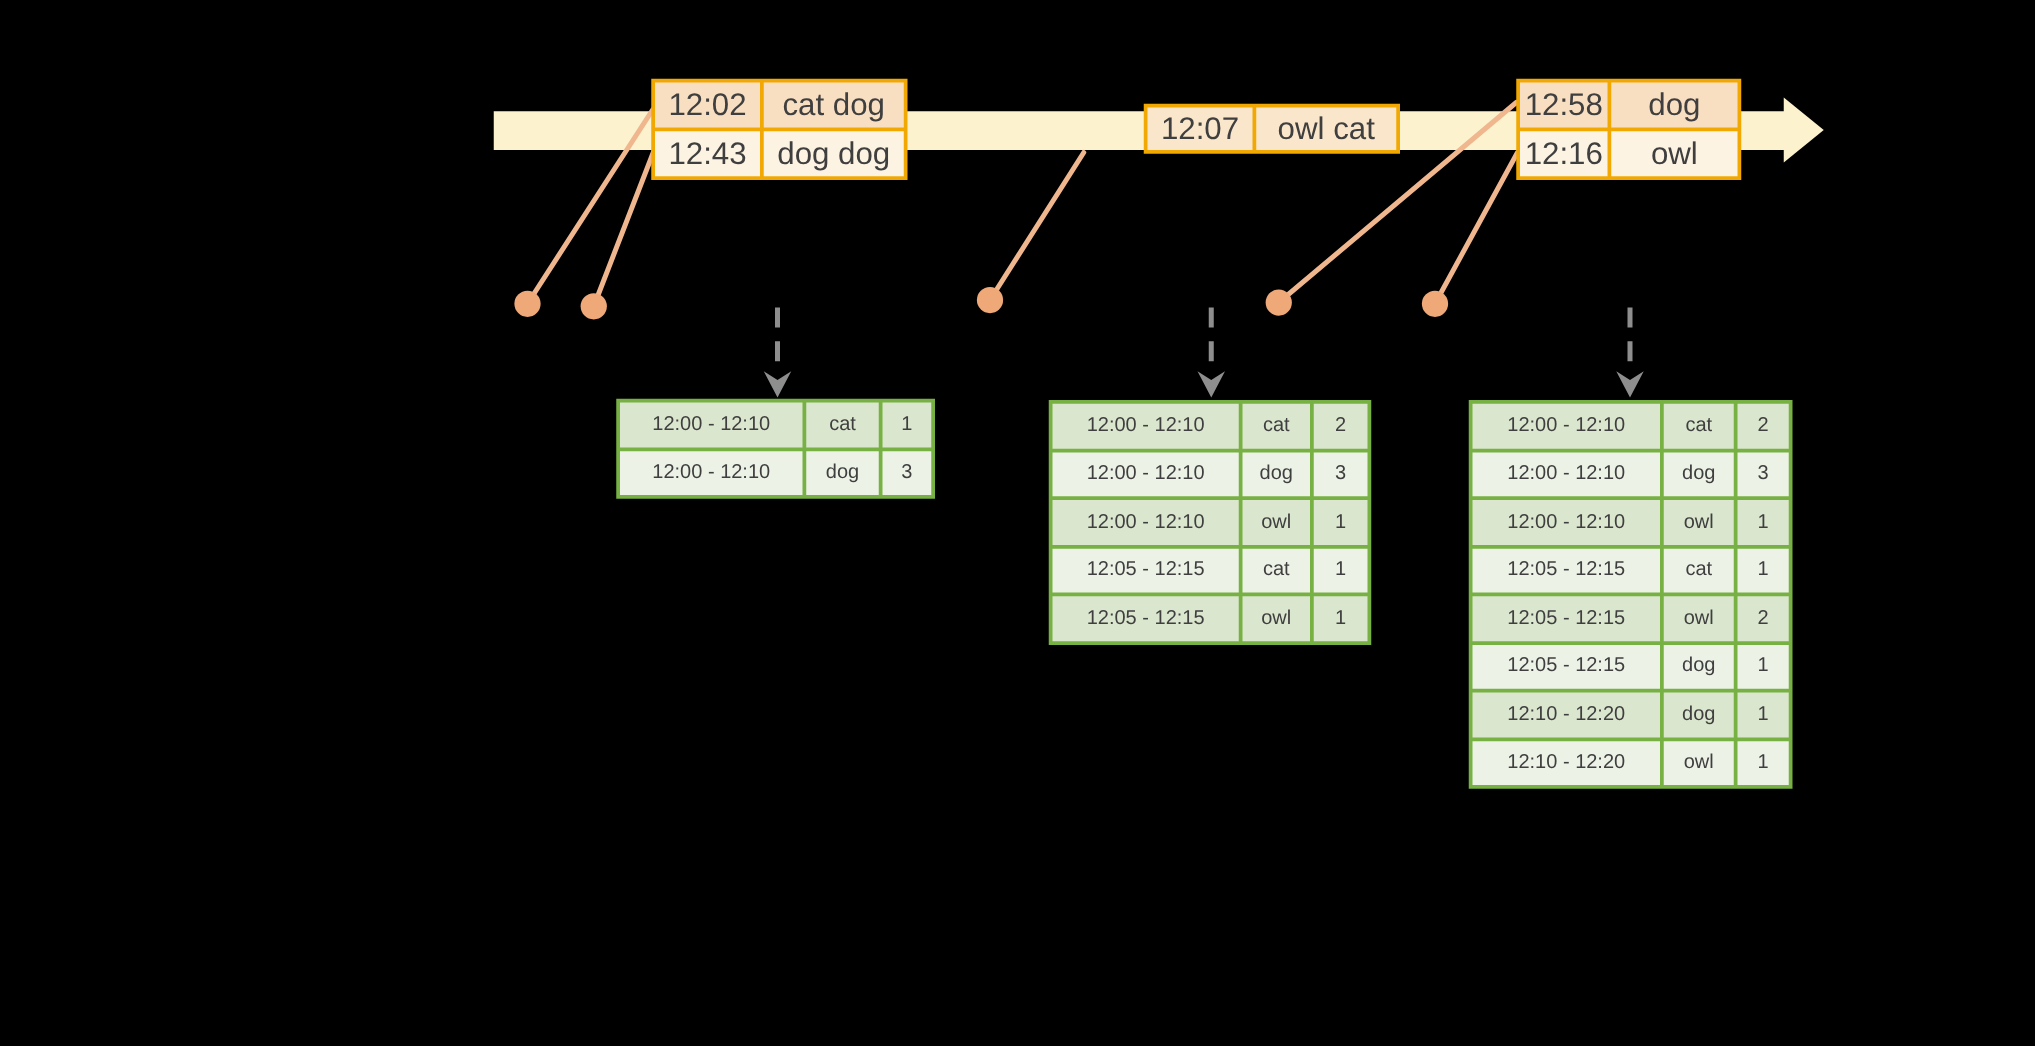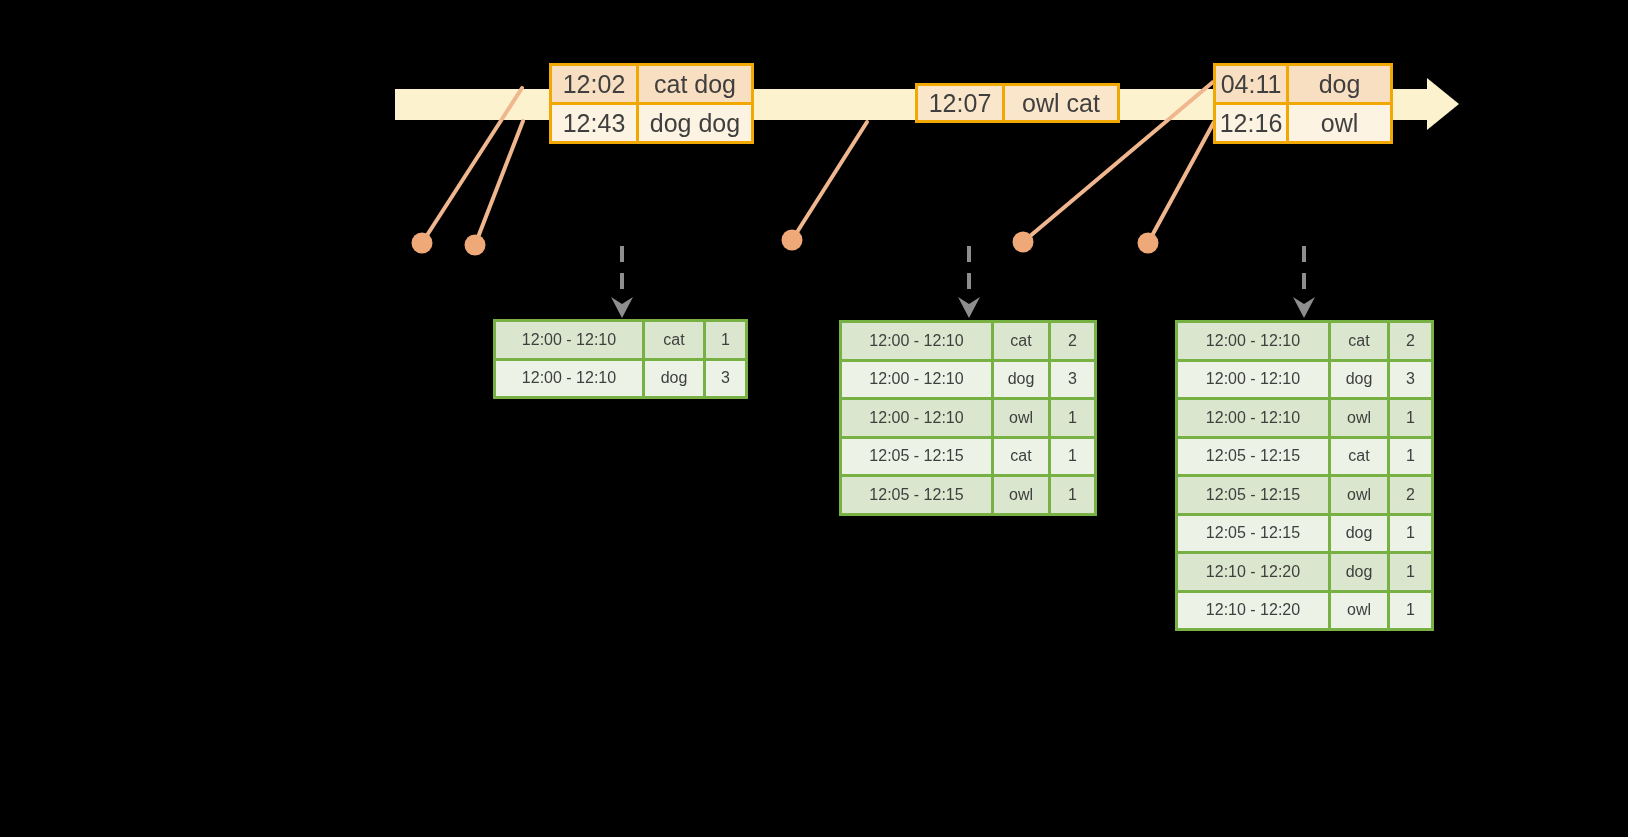--- a/index.html
+++ b/index.html
@@ -14,21 +14,21 @@
     position:absolute;z-index:2;display:grid;gap:3px;padding:3px;
     background:var(--orange-border);
   }
   .etable .ecell{
     display:flex;align-items:center;justify-content:center;
     font-size:25px;color:var(--text);
   }
   .ecell[data-shade="dark"]{background:var(--orange-row-dark);}
   .ecell[data-shade="light"]{background:var(--orange-row-light);}
   .ecell[data-shade="mid"]{background:var(--orange-row-mid);}
-  #event-a{left:549px;top:63px;grid-template-columns:84px 112px;grid-auto-rows:36px;}
+  #event-a{left:521px;top:63px;grid-template-columns:84px 112px;grid-auto-rows:36px;}
   #event-b{left:915px;top:83px;grid-template-columns:84px 112px;grid-auto-rows:34px;}
   #event-c{left:1213px;top:63px;grid-template-columns:70px 101px;grid-auto-rows:36px;}
   .gtable{
     position:absolute;z-index:2;display:grid;gap:3px;padding:3px;
     background:var(--green-border);grid-auto-rows:35.5px;
   }
   .gtable .gcell{
     display:flex;align-items:center;justify-content:center;
     font-size:16px;color:var(--text);
   }
@@ -84,21 +84,21 @@
   <div class="ecell" data-shade="light">12:43</div>
   <div class="ecell" data-shade="light">dog dog</div>
 </div>
 
 <div id="event-b" class="etable">
   <div class="ecell" data-shade="mid">12:07</div>
   <div class="ecell" data-shade="mid">owl cat</div>
 </div>
 
 <div id="event-c" class="etable">
-  <div class="ecell" data-shade="dark">04:11</div>
+  <div class="ecell" data-shade="dark">12:58</div>
   <div class="ecell" data-shade="dark">dog</div>
   <div class="ecell" data-shade="light">12:16</div>
   <div class="ecell" data-shade="light">owl</div>
 </div>
 
 <div id="result-1" class="gtable">
     <div class="gcell dark">12:00 - 12:10</div>
     <div class="gcell dark">cat</div>
     <div class="gcell dark">1</div>
     <div class="gcell light">12:00 - 12:10</div>

